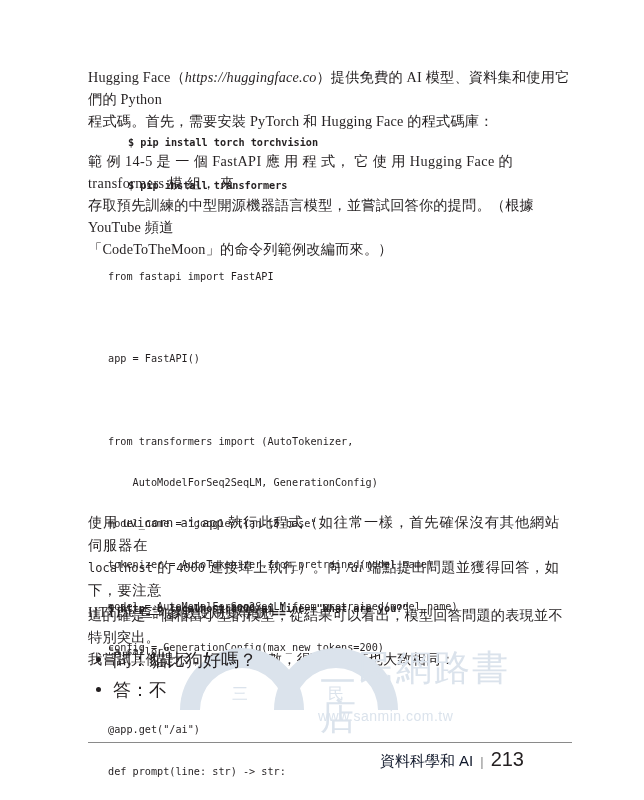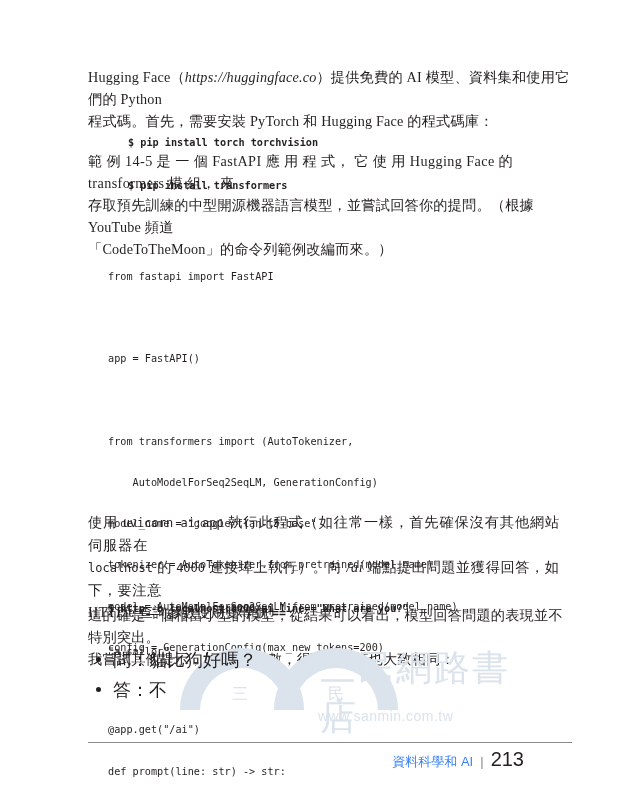--- a/index.html
+++ b/index.html
@@ -11,21 +11,21 @@
   .para i { font-style: italic; }
   .inline-code { font-family: "DejaVu Sans Mono", monospace; font-size: 12px; }
   .inline-code-bold { font-family: "DejaVu Sans Mono", monospace; font-size: 11.5px; font-weight: bold; }
   .code { position: absolute; left: 108px; font-size: 10.2px; line-height: 14.2px; white-space: pre; color: #231f20; }
   .code.bold { font-weight: bold; }
   .caption { position: absolute; left: 88px; font-size: 15px; font-style: italic; }
   .bullet { position: absolute; left: 96px; font-size: 18px; line-height: 20px; text-align: right; }
   .bullet .dot { display: inline-block; width: 5px; height: 5px; background: #231f20; border-radius: 50%; vertical-align: middle; margin-right: 12px; position: relative; top: -2px; }
   .footer-rule { position: absolute; left: 88px; top: 742px; width: 484px; height: 1px; background: #8a8a8a; }
   .footer { position: absolute; right: 72px; top: 748px; font-family: "Liberation Sans", "DejaVu Sans", sans-serif; color: #231f20; display: flex; align-items: baseline; }
-  .footer .section { font-size: 13px; color: #3b82f6; }
+  .footer .section { font-size: 15px; color: #0f172a; }
   .footer .sep { font-size: 13px; color: #888; margin: 0 7px; }
   .footer .pnum { font-size: 20px; }
   .watermark { position: absolute; left: 170px; top: 640px; width: 360px; height: 70px; pointer-events: none; }
   .wm-text { position: absolute; font-family: "DejaVu Serif", serif; color: #dbe3ec; }
   .wm-url { position: absolute; font-family: "Liberation Sans", sans-serif; color: #dbe3ec; }
 </style>
 </head>
 <body>
 
 <div class="page">

